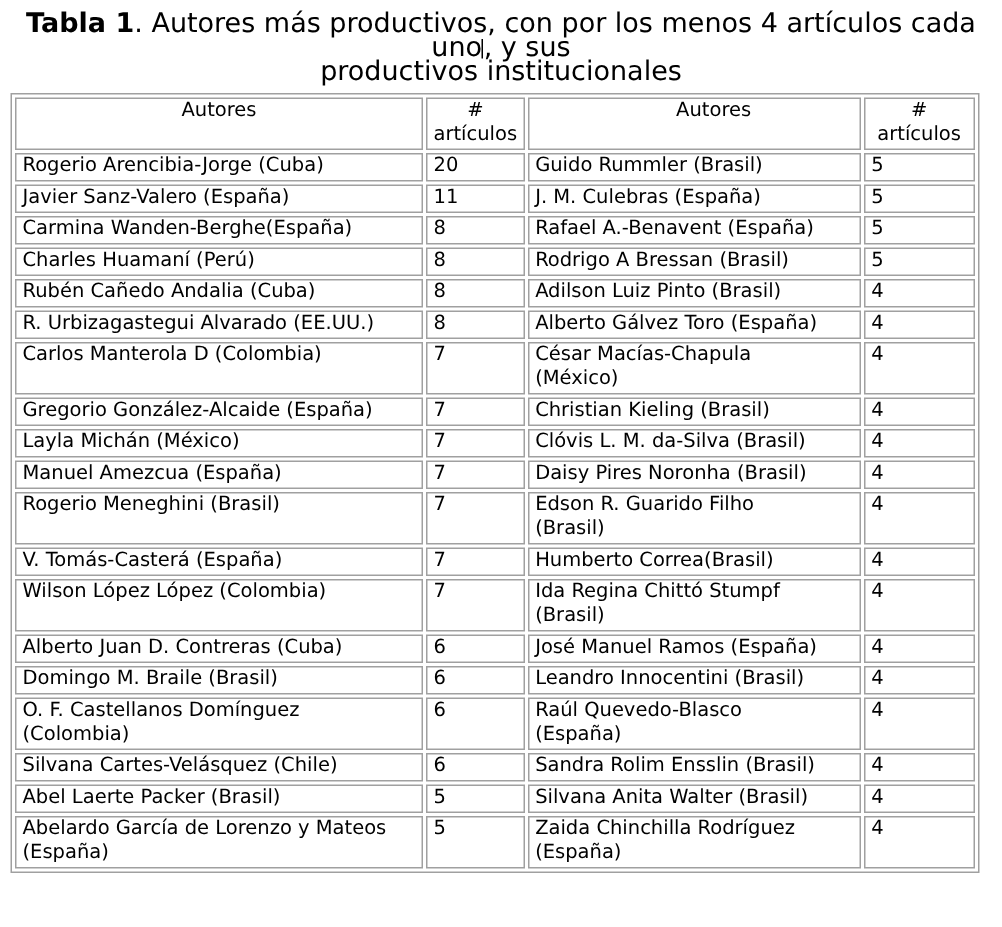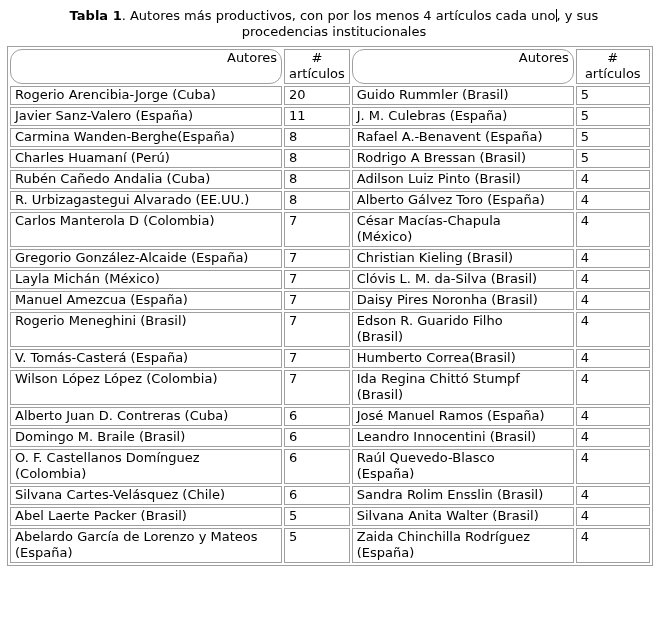--- a/index.html
+++ b/index.html
@@ -12,21 +12,21 @@
     margin: 0; padding: 0;
     width: 668px; height: 618px;
     background: var(--bg);
     color: var(--text);
     font-family: "DejaVu Sans", "Liberation Sans", sans-serif;
     overflow: hidden;
   }
   .caption {
     margin-top: 8px;
     text-align: center;
-    font-size: 13px;
+    font-size: 18px;
     line-height: 16px;
   }
   .caption b { font-weight: bold; }
   .caret {
     display: inline-block;
     width: 1px; height: 13px;
     background: var(--text);
     vertical-align: -2px;
   }
   table.authors {
@@ -43,35 +43,35 @@
   th, td {
     border: 1px solid var(--border);
     font-size: 13px;
     line-height: 16px;
     font-weight: normal;
     vertical-align: top;
     padding: 0 4px 1px 4px;
     white-space: pre;
     overflow: hidden;
   }
-  th.h-authors { text-align: right; border-radius: 12px; }
+  th.h-authors { text-align: center; }
   th.h-authors.indent { padding-left: 30px; }
   th.h-count {
     text-align: center;
     white-space: pre-line;
   }
   td.count { text-align: left; }
   td.author { text-align: left; }
 </style>
 </head>
 <body>
 
 <div class="caption">
   <div><b>Tabla 1</b><span>. Autores más productivos, con por los menos 4 artículos cada uno</span><span class="caret"></span><span>, y sus</span></div>
-  <div>procedencias institucionales</div>
+  <div>productivos institucionales</div>
 </div>
 
 <table class="authors">
   <colgroup>
     <col class="c-author-l">
     <col class="c-count-l">
     <col class="c-author-r">
     <col class="c-count-r">
   </colgroup>
   <thead>

